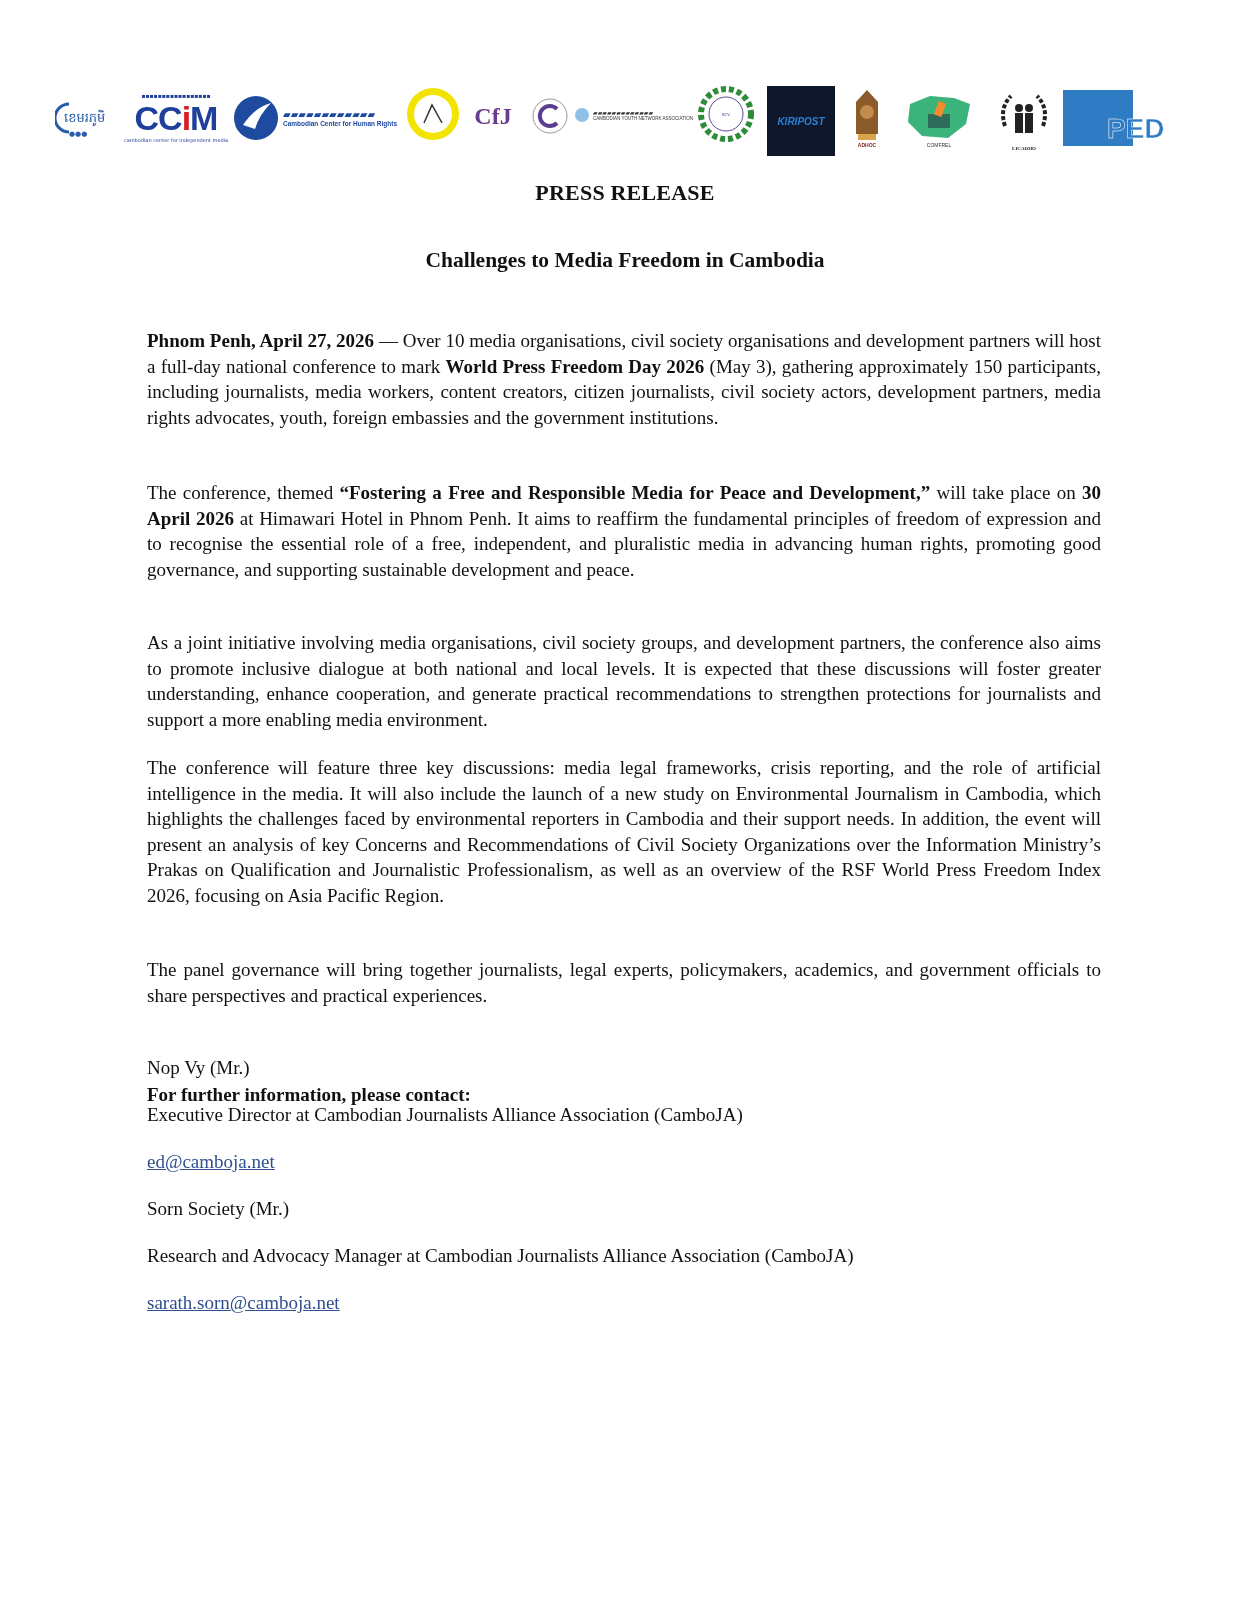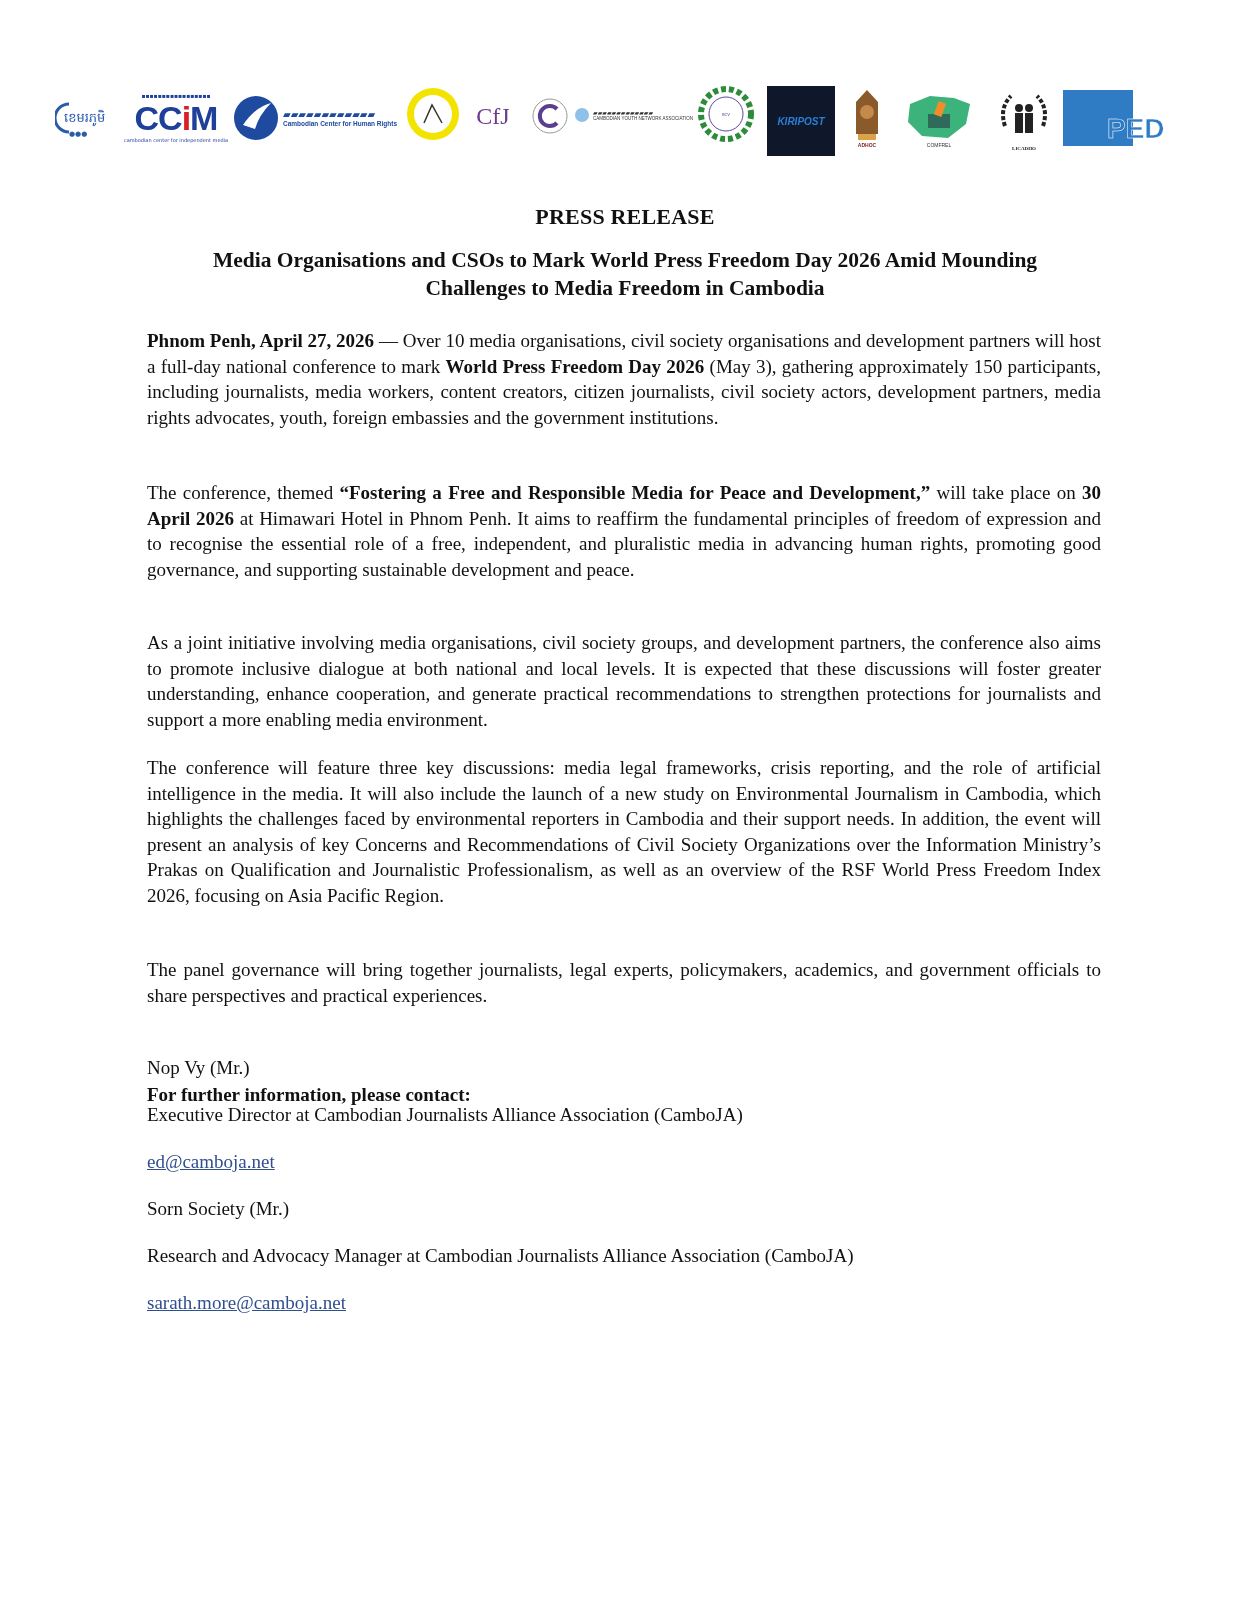--- a/index.html
+++ b/index.html
@@ -1,21 +1,21 @@
 <!DOCTYPE html>
 <html><head>
 <meta charset="utf-8">
 <style>
   html, body { margin: 0; padding: 0; background: #ffffff; }
   body { width: 1250px; height: 1618px; position: relative; overflow: hidden;
          font-family: "Liberation Serif", "DejaVu Serif", serif; color: #111; }
   .logos { position: absolute; top: 82px; left: 55px; width: 1140px; height: 80px; }
   .logo { position: absolute; display: flex; align-items: center; justify-content: center; }
   .page-title { position: absolute; top: 180px; left: 0; width: 1250px; text-align: center;
-                font-weight: bold; font-size: 22px; letter-spacing: 0.2px; margin-top: 24px; }
+                font-weight: bold; font-size: 22px; letter-spacing: 0.2px; }
   .headline { position: absolute; top: 246px; left: 140px; width: 970px; text-align: center;
               font-weight: bold; font-size: 21.5px; line-height: 28px; }
   .body { position: absolute; left: 147px; width: 954px; font-size: 19px; line-height: 25.6px;
           text-align: justify; }
   .body p { margin: 0; }
   .p1 { top: 328px; } .p2 { top: 480px; } .p3 { top: 630px; } .p4 { top: 755px; } .p5 { top: 957px; }
   .contact { position: absolute; left: 147px; font-size: 19px; }
   .contact-head { top: 1084px; font-weight: bold; }
   .link { color: #2f4f8f; text-decoration: underline; }
 </style>
@@ -51,21 +51,21 @@
 
   <div class="logo" style="left:350px;top:4px;width:56px;height:56px;">
     <svg width="54" height="54">
         <circle cx="27" cy="27" r="26" fill="#f2e400"></circle>
         <circle cx="27" cy="27" r="19" fill="#fff"></circle>
         <path d="M18 36 L26 18 L36 36" stroke="#333" stroke-width="1.5" fill="none"></path>
       </svg>
   </div>
 
   <div class="logo" style="left:418px;top:10px;width:40px;height:48px;flex-direction:column;">
-    <span style="font-family:'Liberation Serif',serif;font-weight:normal;font-size:24px;color:#6b3b8c;">CfJ</span>
+    <span style="font-family:'Liberation Serif',serif;font-weight:bold;font-size:24px;color:#6b3b8c;">CfJ</span>
   </div>
 
   <div class="logo" style="left:475px;top:14px;width:40px;height:40px;">
     <svg width="38" height="38">
         <circle cx="19" cy="19" r="17" fill="#fff" stroke="#999" stroke-width="1"></circle>
         <path d="M26 12 A10 10 0 1 0 26 26" stroke="#5b3f8f" stroke-width="4" fill="none"></path>
       </svg>
   </div>
 
   <div class="logo" style="left:516px;top:18px;width:125px;height:30px;">
@@ -124,21 +124,20 @@
     <svg width="104" height="56">
         <rect x="0" y="0" width="70" height="56" fill="#2f7bc4"></rect>
         <text x="44" y="48" font-size="28" font-weight="bold" fill="#2f7bc4" font-family="Liberation Sans, sans-serif" stroke="#fff" stroke-width="0.5">PED</text>
       </svg>
   </div>
 </div>
 
 <div class="page-title">PRESS RELEASE</div>
 
 <div class="headline">
-  <div>Media Organisations and CSOs  to Mark World Press Freedom Day 2026 Amid Mounding</div>
   <div>Challenges  to Media Freedom in Cambodia</div>
 </div>
 
 <div class="body p1">
   <p><b>Phnom Penh, April 27, 2026</b><span> — </span><span> Over 10 media organisations, civil society organisations and development partners will host a full-day national conference to mark </span><b>World Press Freedom Day 2026</b><span> (May 3), gathering approximately 150 participants, including journalists, media workers, content creators, citizen journalists, civil society actors, development partners, media rights advocates, youth, foreign embassies and the government institutions.</span></p>
 </div>
 
 <div class="body p2">
   <p><span>The conference, themed </span><b>“Fostering a Free and Responsible Media for Peace and Development,”</b><span> will take place on </span><b>30 April 2026</b><span> at Himawari Hotel in Phnom Penh. It aims to reaffirm the fundamental principles of freedom of expression and to recognise the essential role of a free, independent, and pluralistic media in advancing human rights, promoting good governance, and supporting sustainable development and peace.</span></p>
 </div>
@@ -152,13 +151,13 @@
 <div class="body p5">
     <p>The panel governance will bring together journalists, legal experts, policymakers, academics, and government officials to share perspectives and practical experiences.</p>
   </div>
 
 <div class="contact contact-head">For further information, please contact:</div>
 <div class="contact" style="top:1057px;">Nop Vy (Mr.)</div>
 <div class="contact" style="top:1104px;">Executive Director at Cambodian Journalists Alliance Association (CamboJA)</div>
 <div class="contact link" style="top:1151px;">ed@camboja.net</div>
 <div class="contact" style="top:1198px;">Sorn Society (Mr.)</div>
 <div class="contact" style="top:1245px;">Research and Advocacy Manager at Cambodian Journalists Alliance Association (CamboJA)</div>
-<div class="contact link" style="top:1292px;">sarath.more@camboja.net</div>
+<div class="contact link" style="top:1292px;">sarath.sorn@camboja.net</div>
 
 </body></html>

